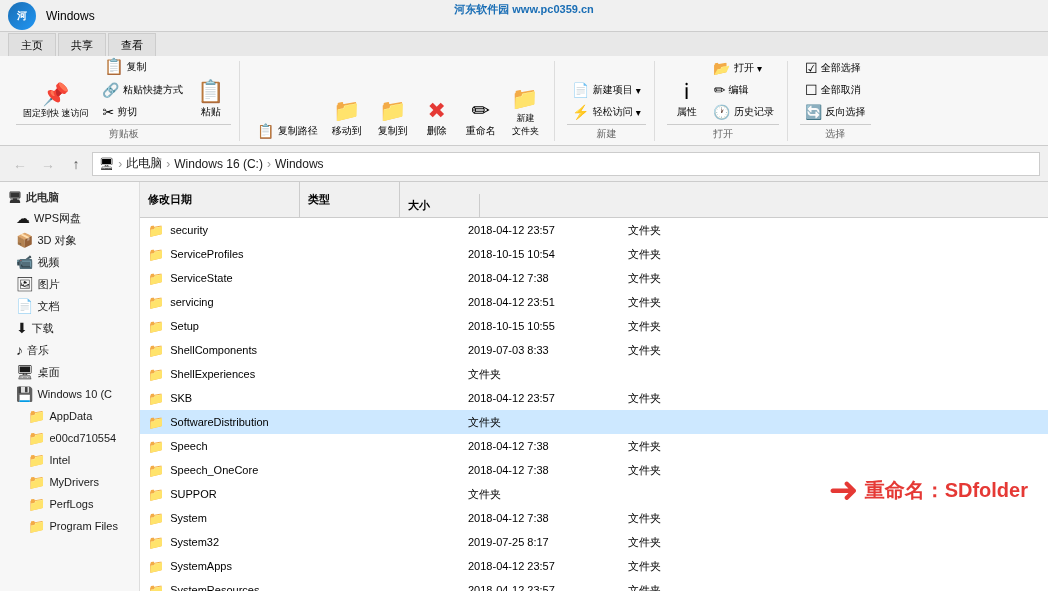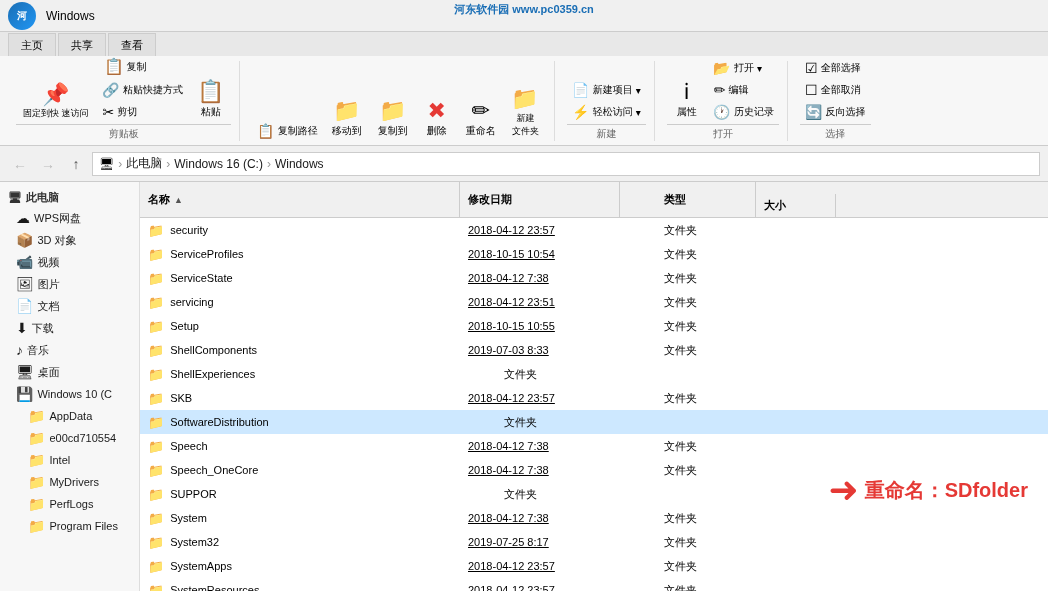--- a/index.html
+++ b/index.html
@@ -227,21 +227,21 @@
     }
     .file-col {
       padding: 4px 8px;
       border-right: 1px solid #ccc;
       cursor: pointer;
       display: flex;
       align-items: center;
     }
     .col-name { width: 320px; }
     .col-date { width: 160px; }
-    .col-type { width: 100px; margin-left: 36px; }
+    .col-type { width: 100px; }
     .col-size { width: 80px; margin-top: 12px; }
 
     .file-row {
       display: flex;
       font-size: 11px;
       align-items: center;
       height: 24px;
     }
     .file-row.selected { background: #cde8ff; }
     .file-cell {
@@ -249,21 +249,21 @@
       display: flex;
       align-items: center;
       height: 100%;
       white-space: nowrap;
       overflow: hidden;
     }
     .file-cell.col-name {
       width: 320px;
       gap: 6px;
     }
-    .file-cell.col-date { width: 160px; text-decoration: underline; }
+    .file-cell.col-date { width: 160px; }
     .file-cell.col-type { width: 100px; }
     .file-cell.col-size { width: 80px; }
     .folder-icon-sm {
       color: #f5c842;
       font-size: 13px;
     }
 
     
     .annotation {
       position: absolute;
@@ -512,24 +512,20 @@
         <div class="sidebar-item">
           <span class="folder-icon" style="color:#f5c842;">📁</span>
           <span>Program Files</span>
         </div>
       </div>
     </div>
   </div>
 
   <div class="file-list-area">
     <div class="file-list-header">
-      <div class="file-col col-name">
-        <span>名称</span>
-        <span class="sort-arrow">▲</span>
-      </div>
       <div class="file-col col-date">
         <span>修改日期</span>
       </div>
       <div class="file-col col-type">
         <span>类型</span>
       </div>
       <div class="file-col col-size">
         <span>大小</span>
       </div>
     </div>

